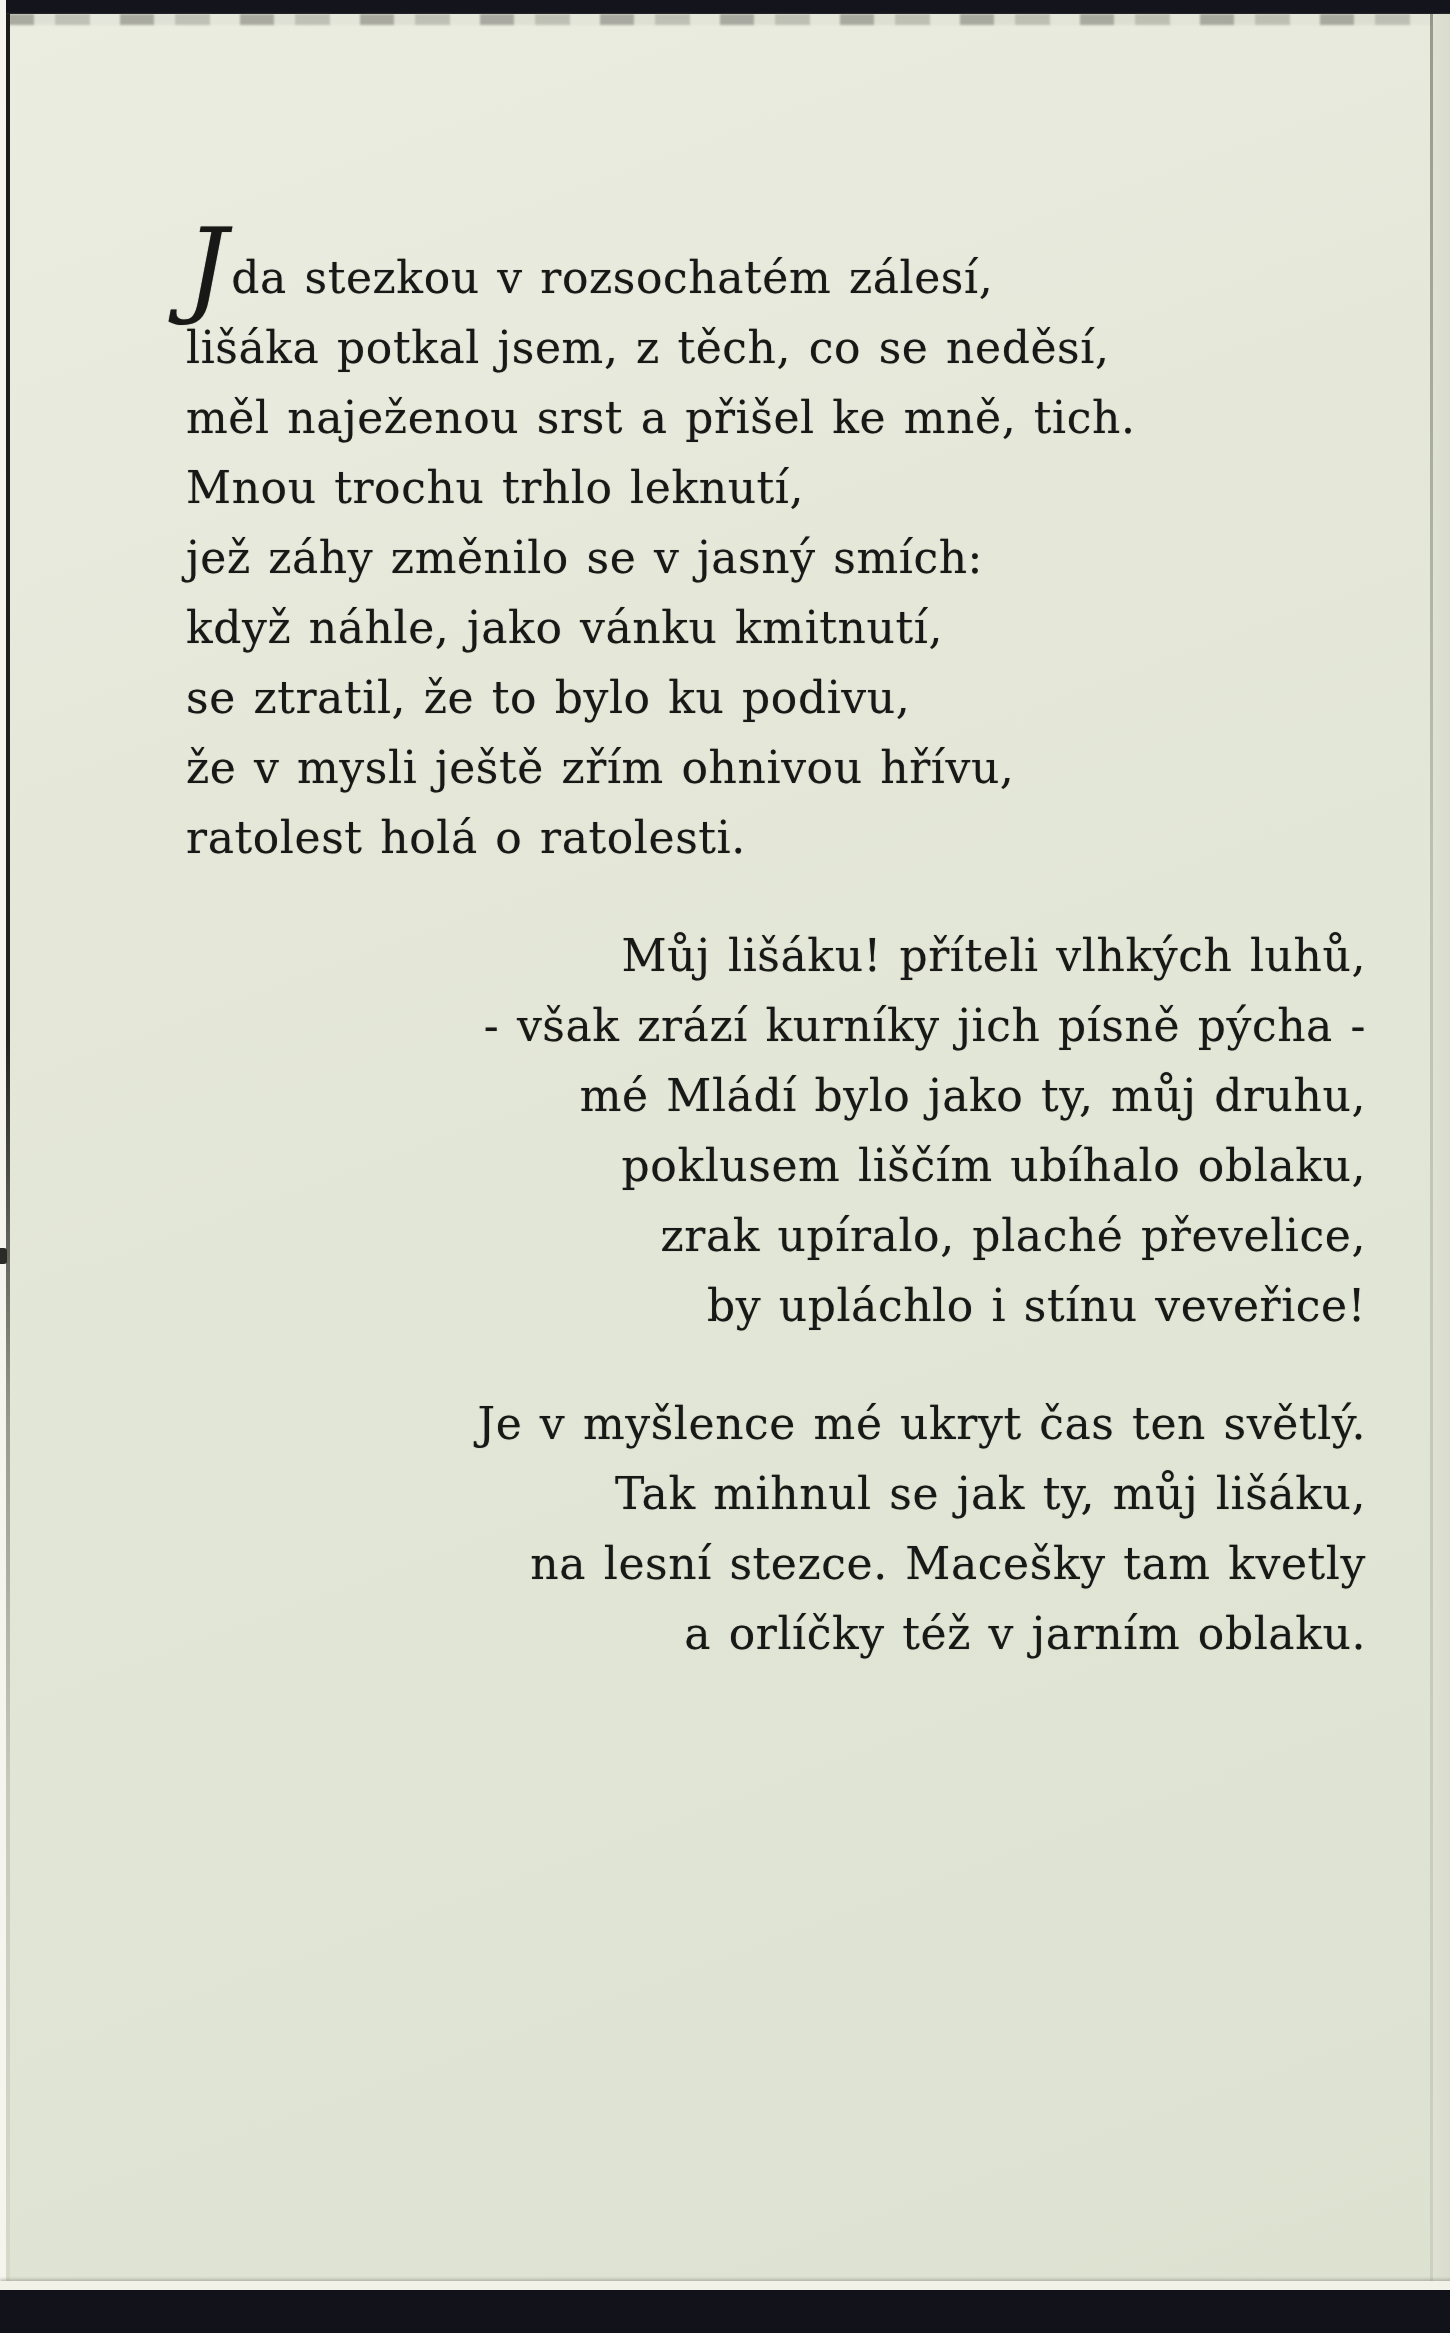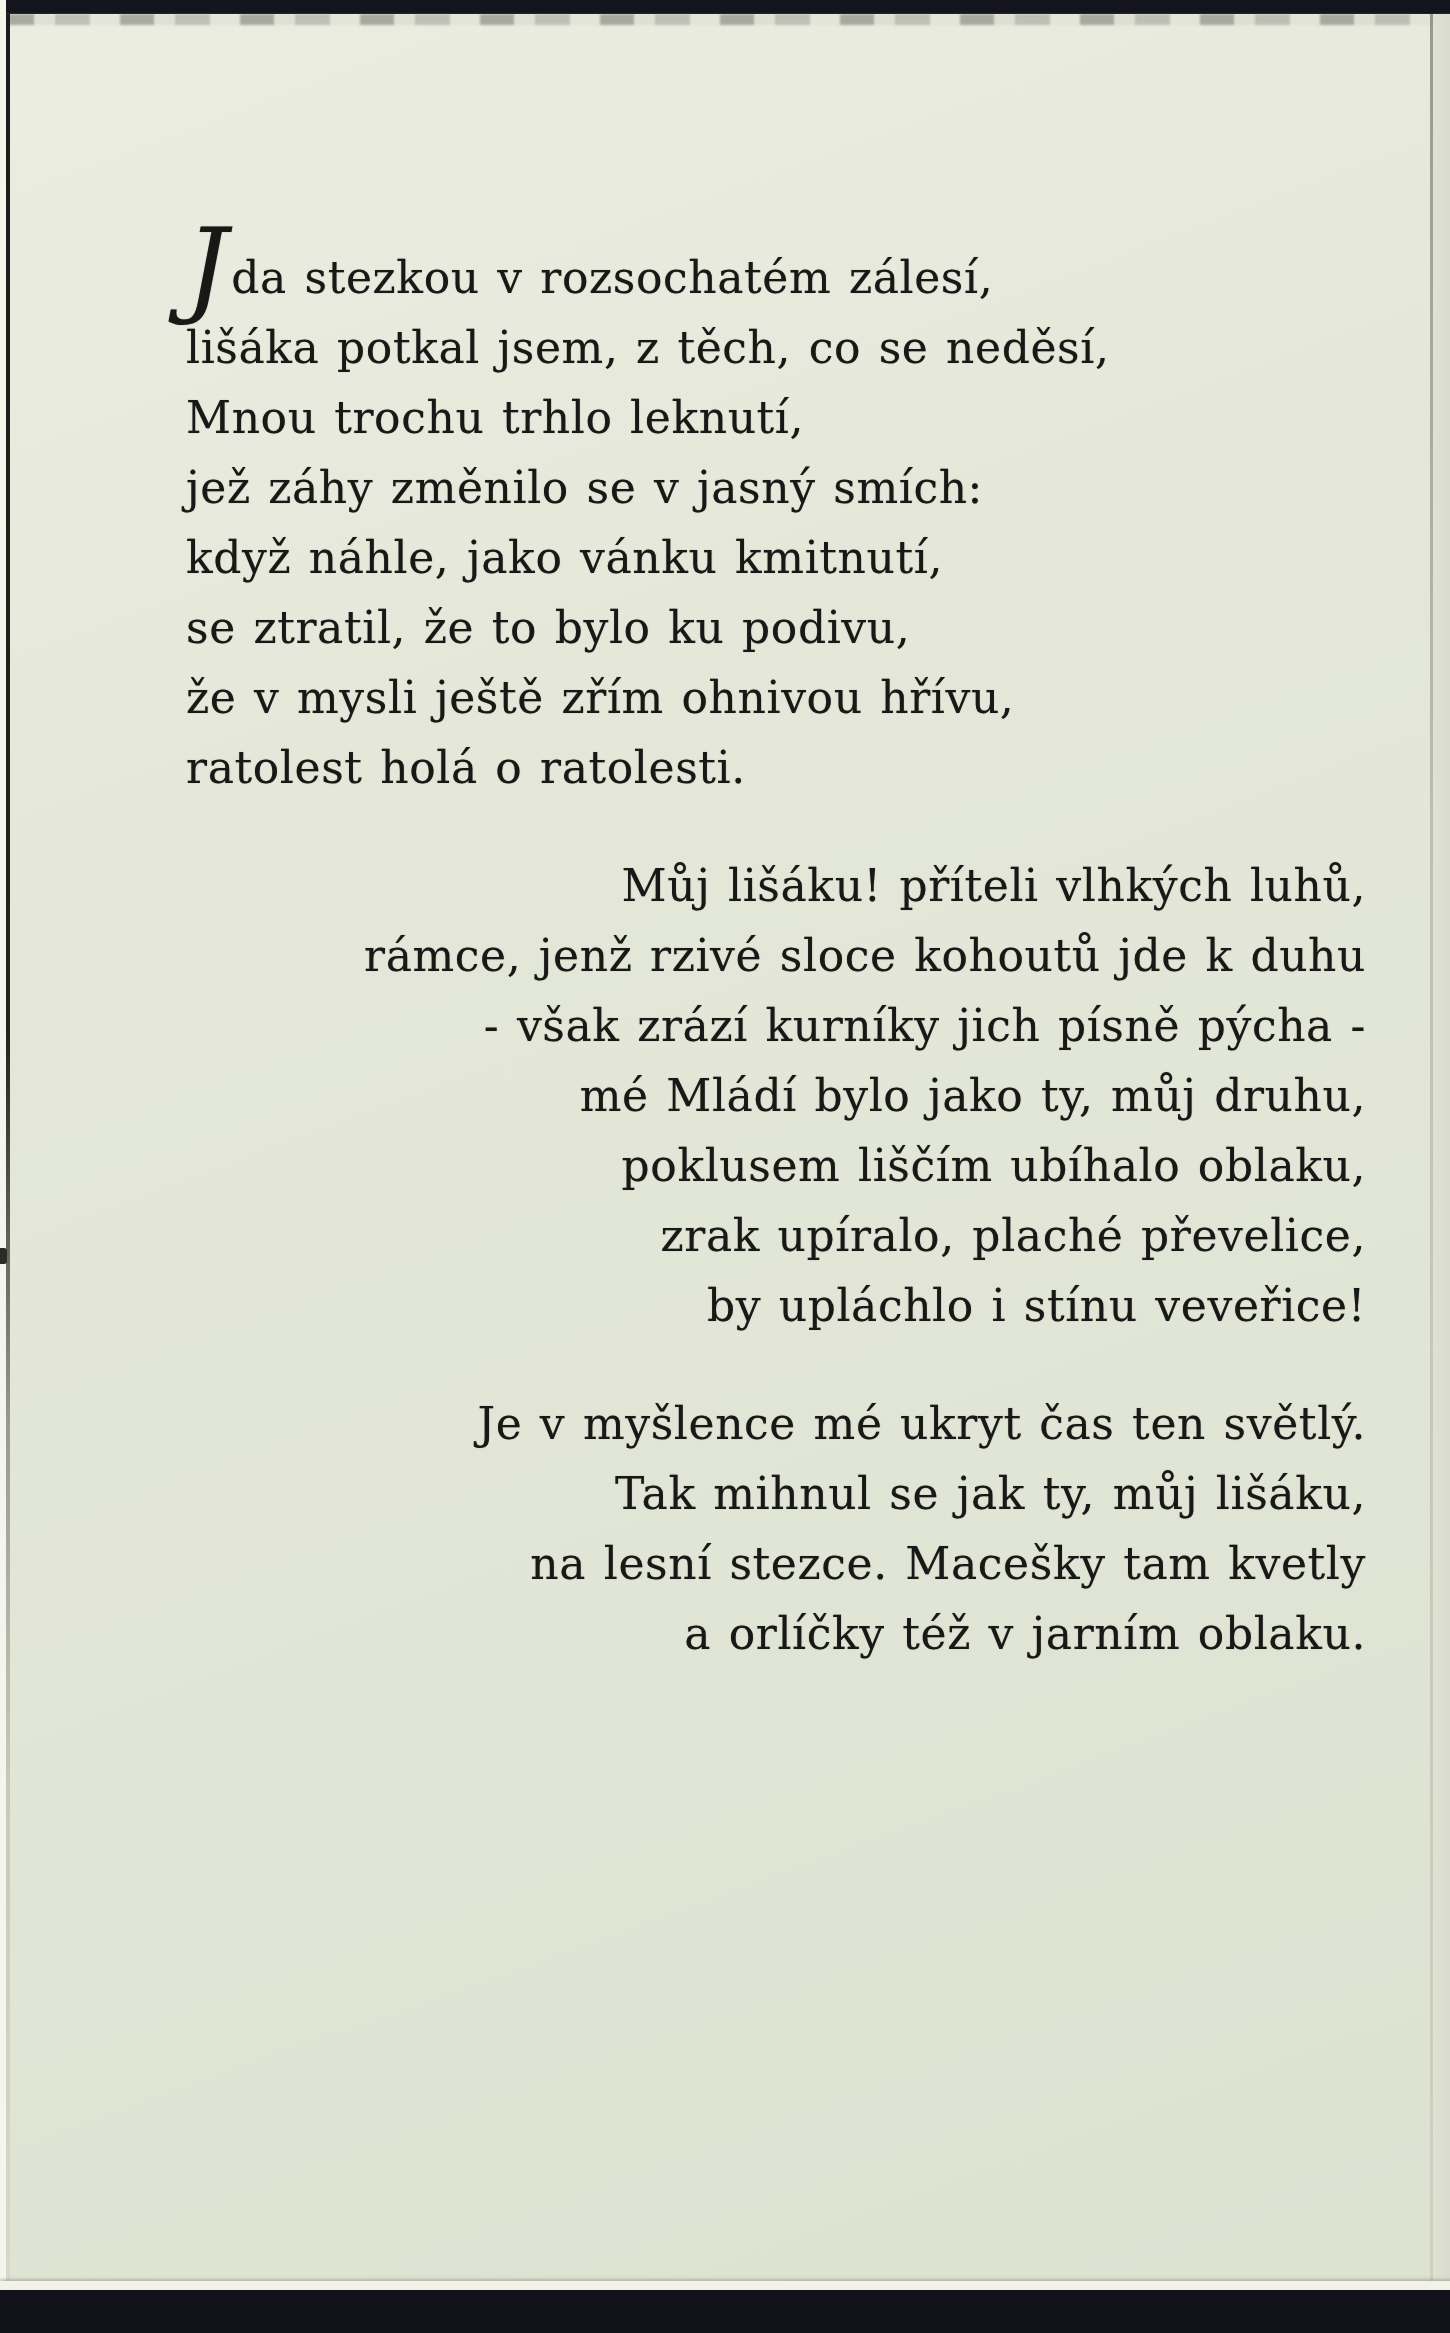--- a/index.html
+++ b/index.html
@@ -120,31 +120,31 @@
   <div class="left-tick"></div>
 
   <div class="right-edge-line"></div>
   <div class="right-strip"></div>
 
   <div class="poem">
 
     <div class="stanza">
       <div class="poem-line"><span class="dropcap">J</span><span>da stezkou v rozsochatém zálesí,</span></div>
       <div class="poem-line">lišáka potkal jsem, z těch, co se neděsí,</div>
+      <div class="poem-line">měl naježenou srst a přišel ke mně, tich.</div>
       <div class="poem-line">Mnou trochu trhlo leknutí,</div>
       <div class="poem-line">jež záhy změnilo se v jasný smích:</div>
       <div class="poem-line">když náhle, jako vánku kmitnutí,</div>
       <div class="poem-line">se ztratil, že to bylo ku podivu,</div>
       <div class="poem-line">že v mysli ještě zřím ohnivou hřívu,</div>
       <div class="poem-line">ratolest holá o ratolesti.</div>
     </div>
 
     <div class="stanza">
       <div class="poem-line">Můj lišáku! příteli vlhkých luhů,</div>
-      <div class="poem-line">rámce, jenž rzivé sloce kohoutů jde k duhu</div>
       <div class="poem-line">- však zrází kurníky jich písně pýcha -</div>
       <div class="poem-line">mé Mládí bylo jako ty, můj druhu,</div>
       <div class="poem-line">poklusem liščím ubíhalo oblaku,</div>
       <div class="poem-line">zrak upíralo, plaché převelice,</div>
       <div class="poem-line">by upláchlo i stínu veveřice!</div>
     </div>
 
     <div class="stanza">
       <div class="poem-line">Je v myšlence mé ukryt čas ten světlý.</div>
       <div class="poem-line">Tak mihnul se jak ty, můj lišáku,</div>

